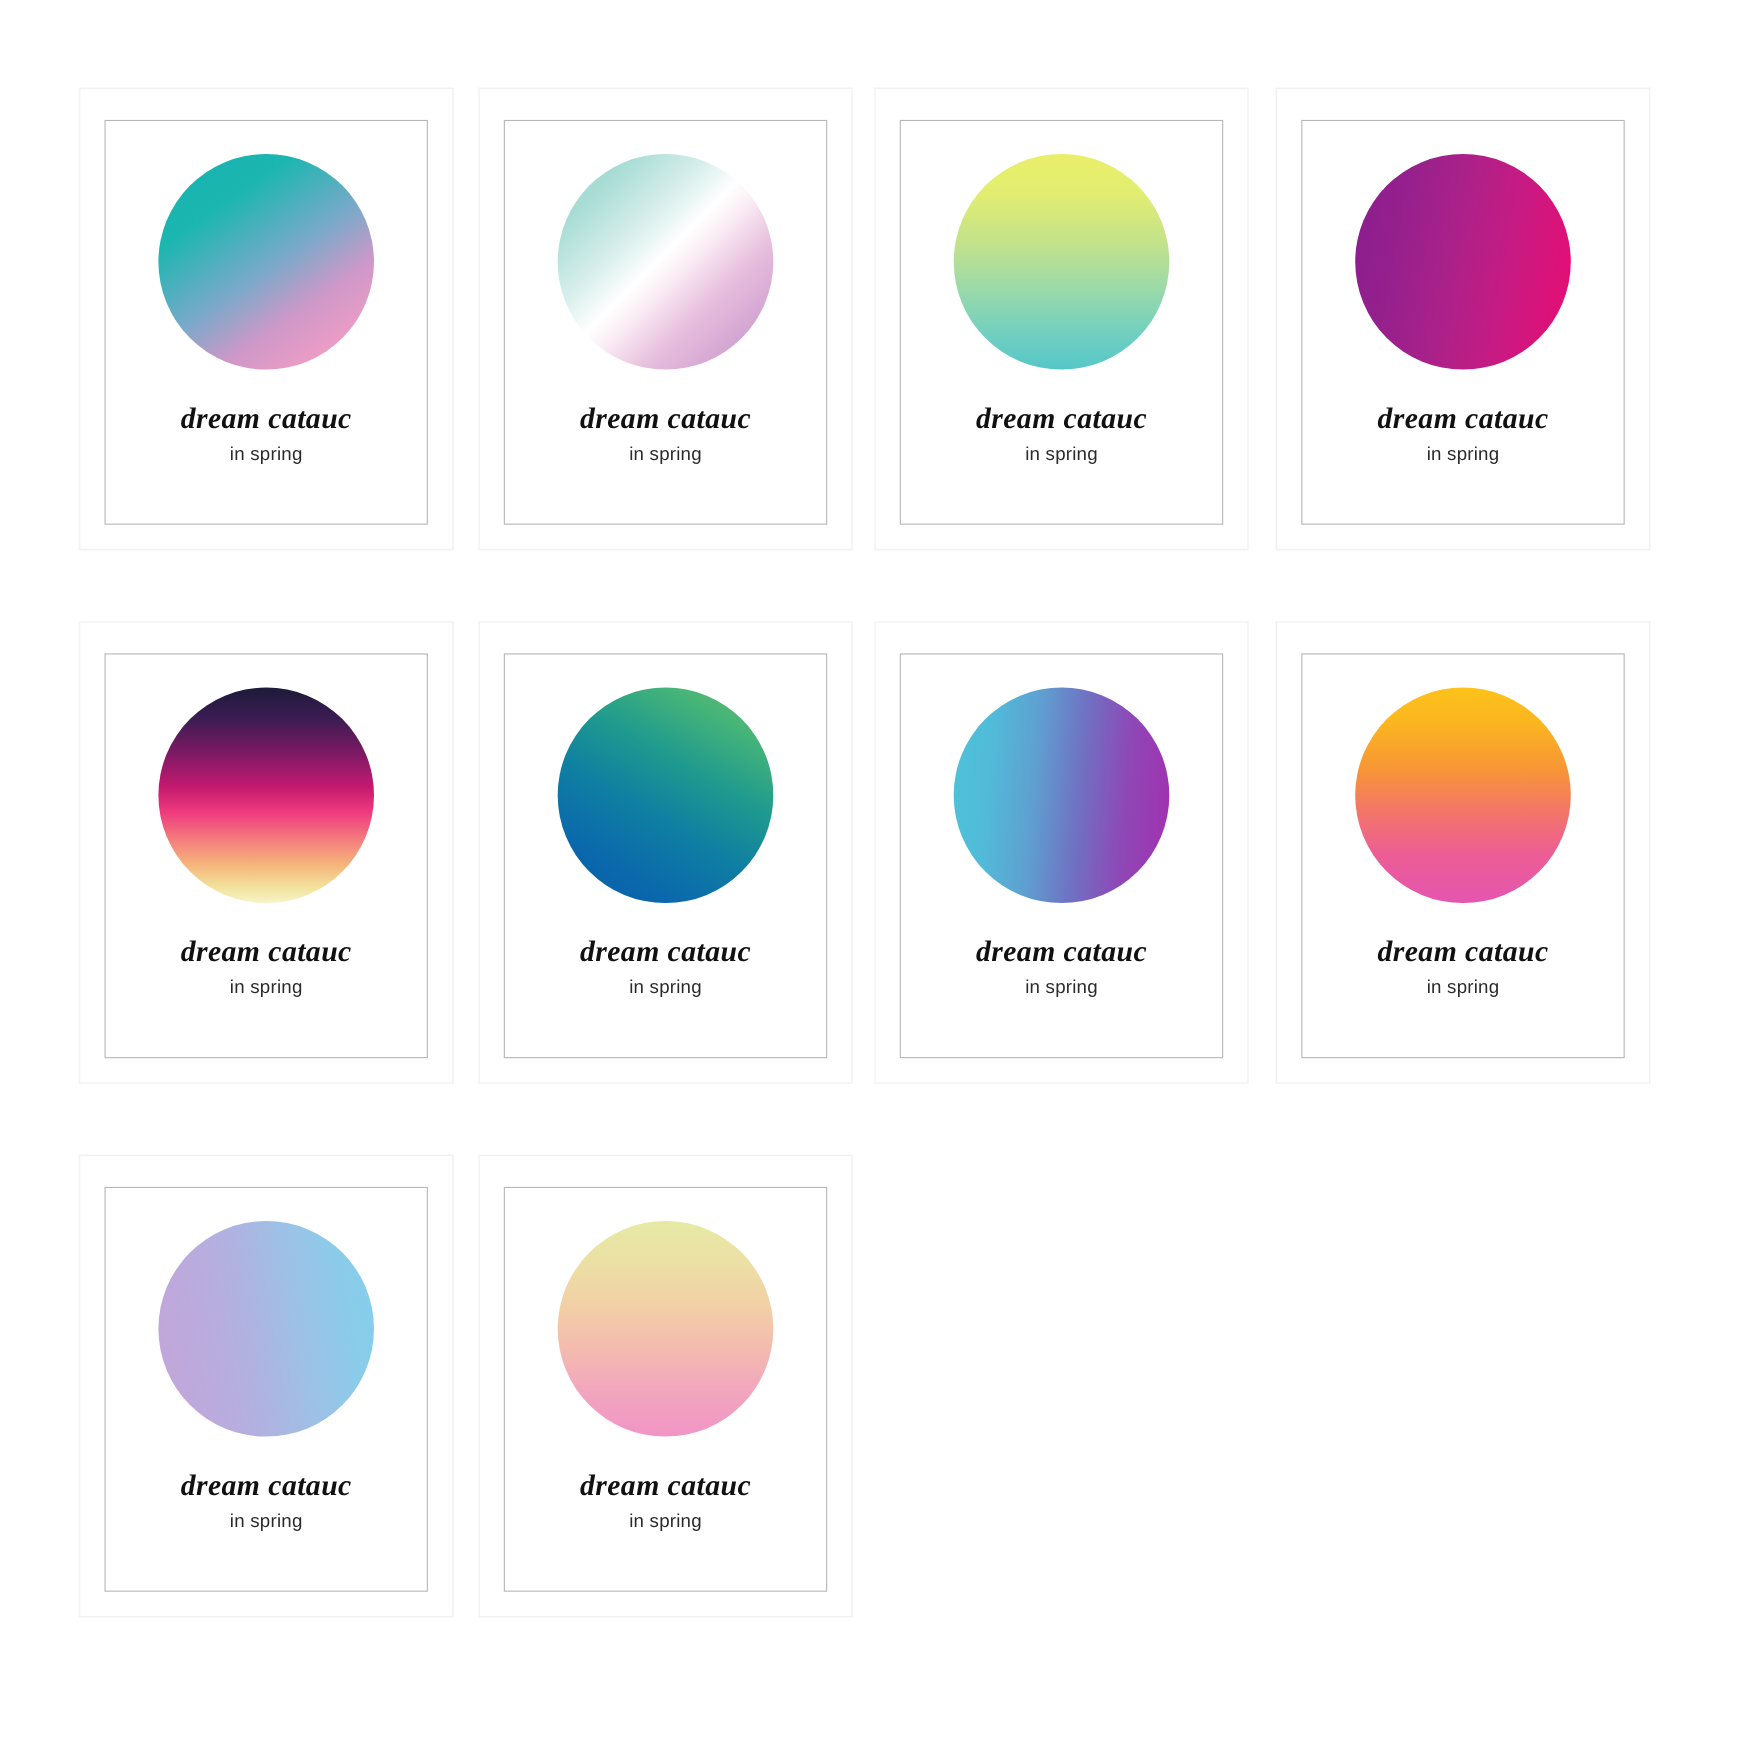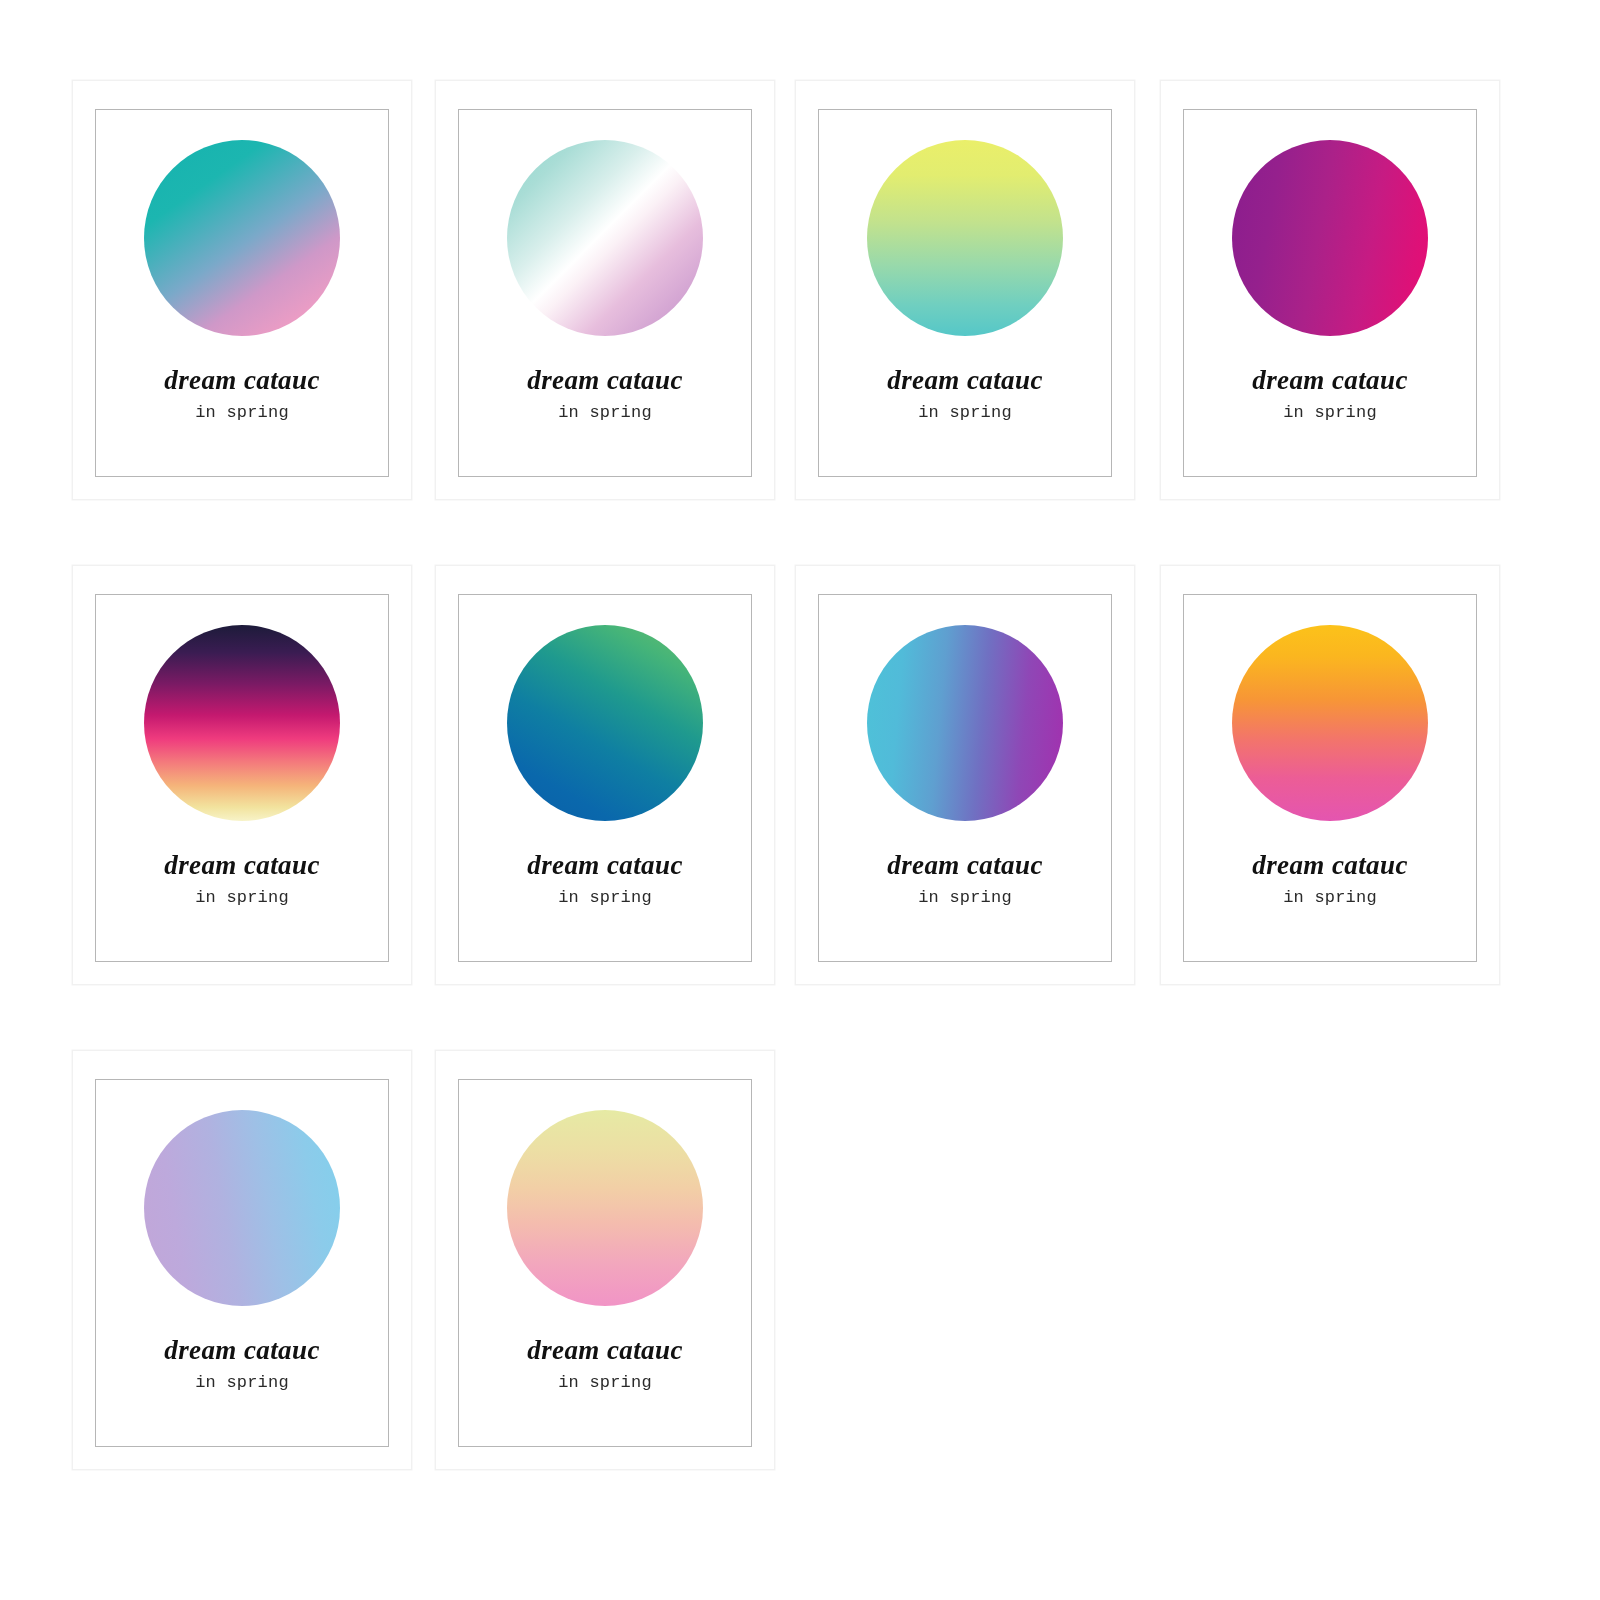--- a/index.html
+++ b/index.html
@@ -78,21 +78,21 @@
     font-style: italic;
     font-weight: 700;
     font-size: 27px;
     line-height: 1.05;
     color: #111111;
     letter-spacing: 0.4px;
     white-space: nowrap;
   }
 
   .subtitle {
-    font-family: Liberation Mono, monospace;
+    font-family: Liberation Sans, sans-serif;
     font-style: normal;
     font-weight: 400;
     font-size: 17px;
     line-height: 1.2;
     color: #2a2a2a;
     margin-top: 9px;
     letter-spacing: 0.2px;
     white-space: nowrap;
   }
 </style>

